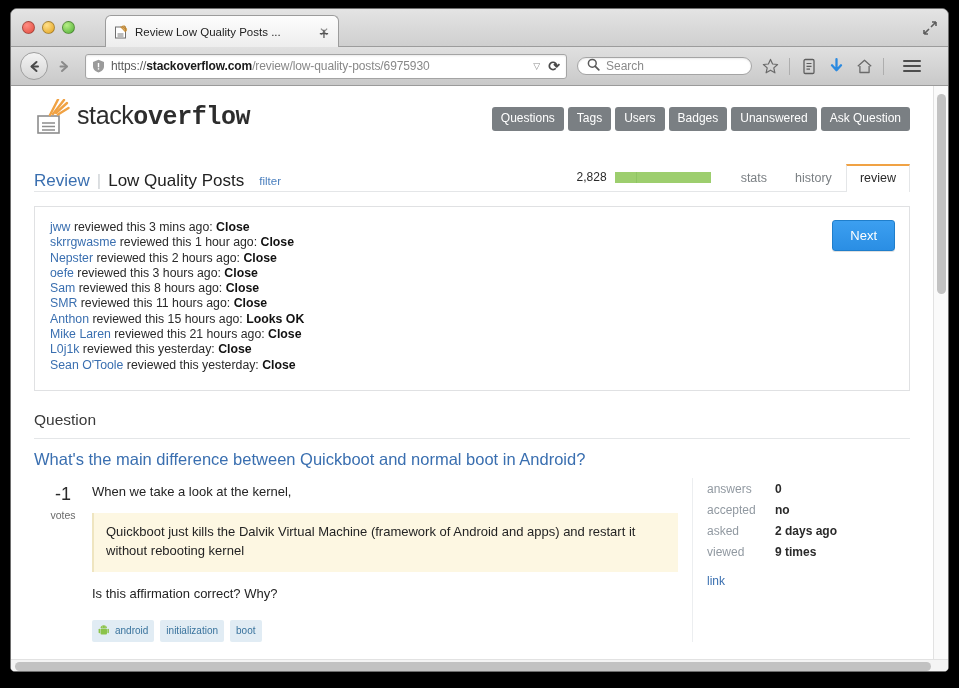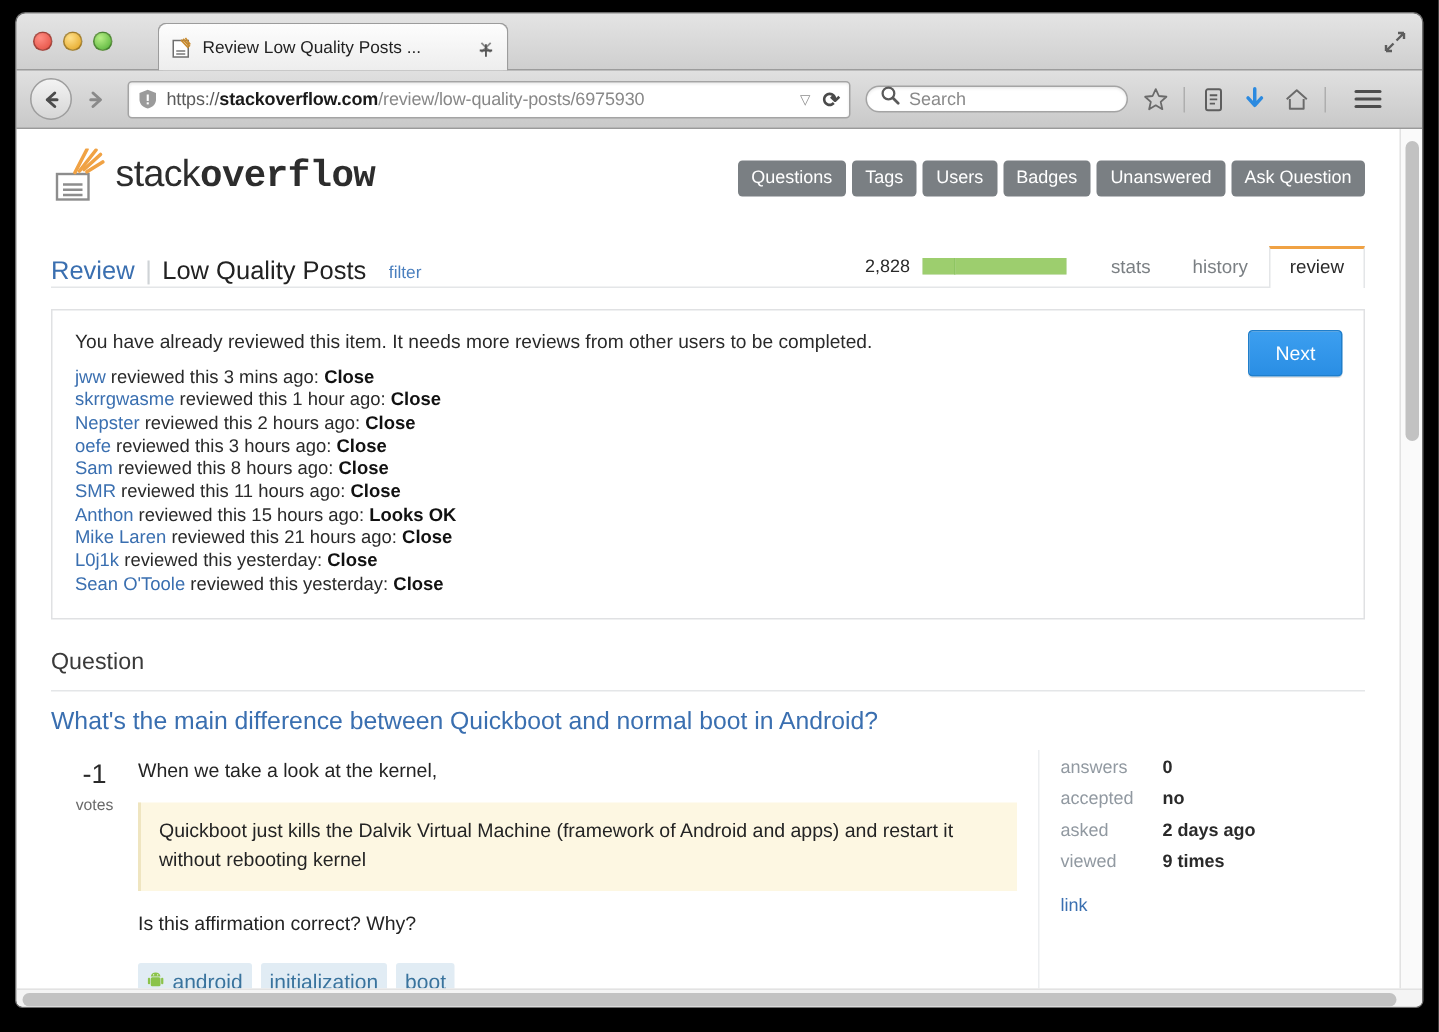--- a/index.html
+++ b/index.html
@@ -283,21 +283,21 @@
   blockquote {
     margin: 0 0 13px 0;
     background: #fdf7e2;
     border-left: 2px solid #efe5c0;
     padding: 10px 12px 11px;
     font-size: 13px; color: #242424; line-height: 1.45;
   }
   .tags { display: flex; gap: 6px; margin-top: 16px; }
   .tag {
     background: #e1ecf4; color: #39739d;
-    font-size: 14px; padding: 4px 6px 5px;
+    font-size: 10px; padding: 4px 6px 5px;
     border-radius: 2px; text-decoration: none;
     display: flex; align-items: center; gap: 4px;
   }
   .droid { width: 13px; height: 13px; position: relative; display: inline-block; }
 
   .q-side {
     flex: 0 0 218px;
     border-left: 1px solid #eceef0;
     padding: 4px 0 0 14px;
     margin-top: 28px;
@@ -464,21 +464,20 @@
             </span>
             <span class="tabs-right">
               <a class="rtab">stats</a>
               <a class="rtab">history</a>
               <a class="rtab active">review</a>
             </span>
           </div>
         </div>
 
         <div class="notice">
-          <div class="notice-lead">You have already reviewed this item. It needs more reviews from other users to be completed.</div>
 
           <div class="review-line"><a>jww</a><span> reviewed this 3 mins ago: </span><b>Close</b></div>
           <div class="review-line"><a>skrrgwasme</a><span> reviewed this 1 hour ago: </span><b>Close</b></div>
           <div class="review-line"><a>Nepster</a><span> reviewed this 2 hours ago: </span><b>Close</b></div>
           <div class="review-line"><a>oefe</a><span> reviewed this 3 hours ago: </span><b>Close</b></div>
           <div class="review-line"><a>Sam</a><span> reviewed this 8 hours ago: </span><b>Close</b></div>
           <div class="review-line"><a>SMR</a><span> reviewed this 11 hours ago: </span><b>Close</b></div>
           <div class="review-line"><a>Anthon</a><span> reviewed this 15 hours ago: </span><b>Looks OK</b></div>
           <div class="review-line"><a>Mike Laren</a><span> reviewed this 21 hours ago: </span><b>Close</b></div>
           <div class="review-line"><a>L0j1k</a><span> reviewed this yesterday: </span><b>Close</b></div>

